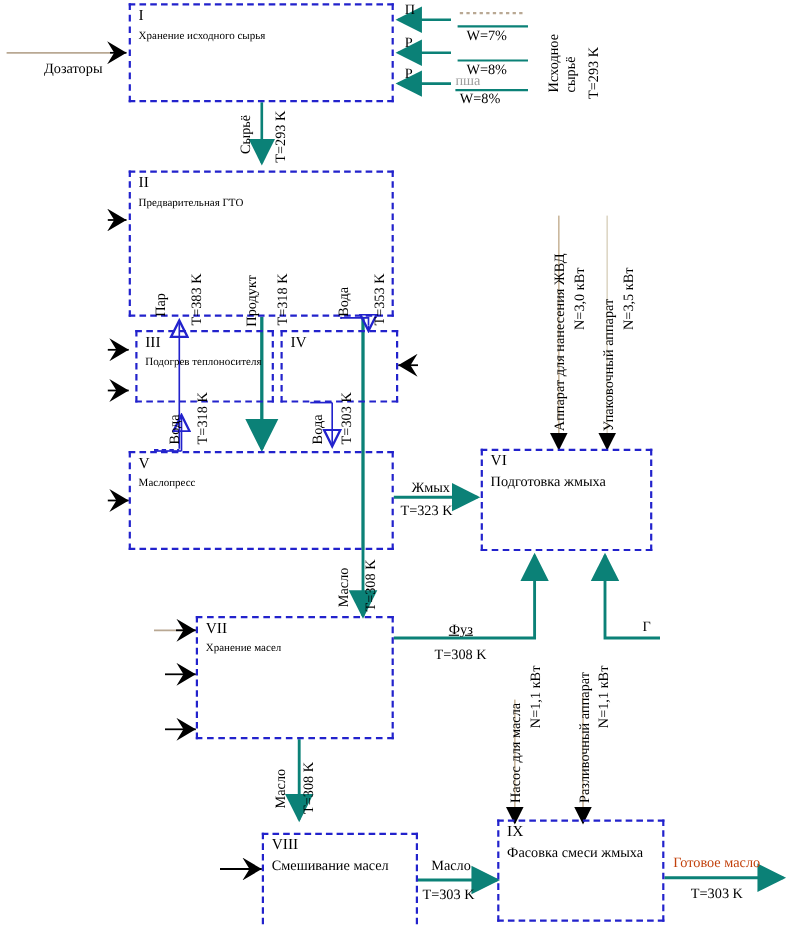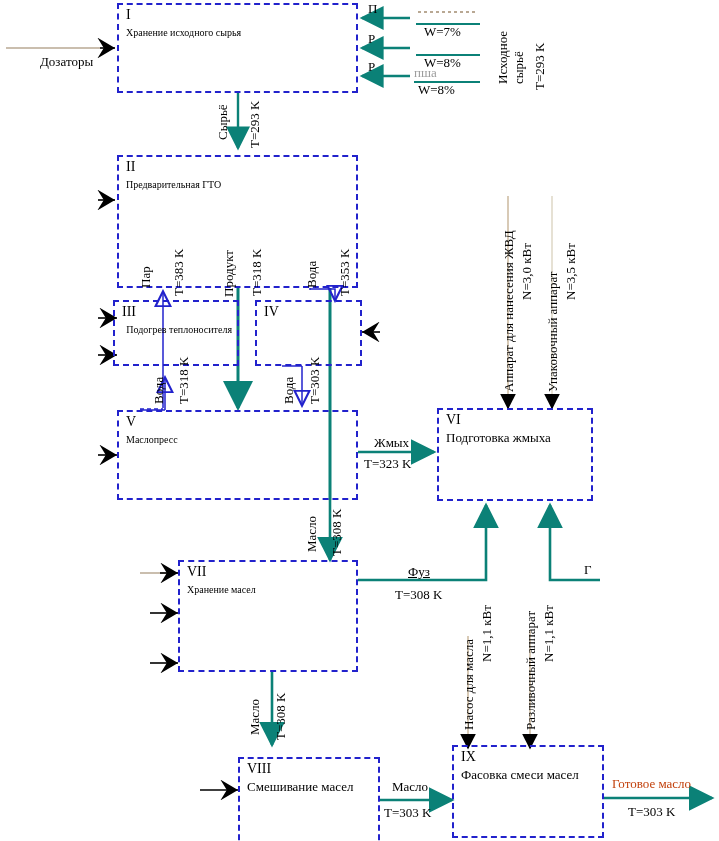--- a/index.html
+++ b/index.html
@@ -120,21 +120,21 @@
   <div class="blk" style="left:117px;top:3px;width:241px;height:90px;">
     <span class="num">I</span>
     <span class="nm">Хранение исходного сырья</span>
   </div>
 
   <div class="blk" style="left:117px;top:155px;width:241px;height:133px;">
     <span class="num">II</span>
     <span class="nm">Предварительная  ГТО</span>
   </div>
 
-  <div class="blk" style="left:113px;top:300px;width:126px;height:66px;text-align:right;">
+  <div class="blk" style="left:123px;top:300px;width:126px;height:66px;">
     <span class="num">III</span>
     <span class="nm">Подогрев теплоносителя</span>
   </div>
 
   <div class="blk" style="left:255px;top:300px;width:107px;height:66px;">
     <span class="num">IV</span>
   </div>
 
   <div class="blk" style="left:117px;top:410px;width:241px;height:90px;">
     <span class="num">V</span>
@@ -151,21 +151,21 @@
     <span class="nm">Хранение масел</span>
   </div>
 
   <div class="blk" style="left:238px;top:745px;width:142px;height:93px;margin-top:12px;">
     <span class="num">VIII</span>
     <span class="nm" style="font-size:13px;">Смешивание масел</span>
   </div>
 
   <div class="blk" style="left:452px;top:745px;width:152px;height:93px;">
     <span class="num">IX</span>
-    <span class="nm" style="font-size:13px;">Фасовка смеси масел</span>
+    <span class="nm" style="font-size:13px;">Фасовка смеси жмыха</span>
   </div>
 
   <span class="lbl" style="left:40px;top:28px;margin-top:27px;">Дозаторы</span>
 
   <span class="lbl" style="left:368px;top:2px;">П</span>
   <span class="lbl" style="left:368px;top:32px;">Р</span>
   <span class="lbl" style="left:368px;top:60px;">Р</span>
 
   <span class="lbl" style="left:424px;top:25px;">W=7%</span>
   <span class="lbl" style="left:424px;top:56px;">W=8%</span>

